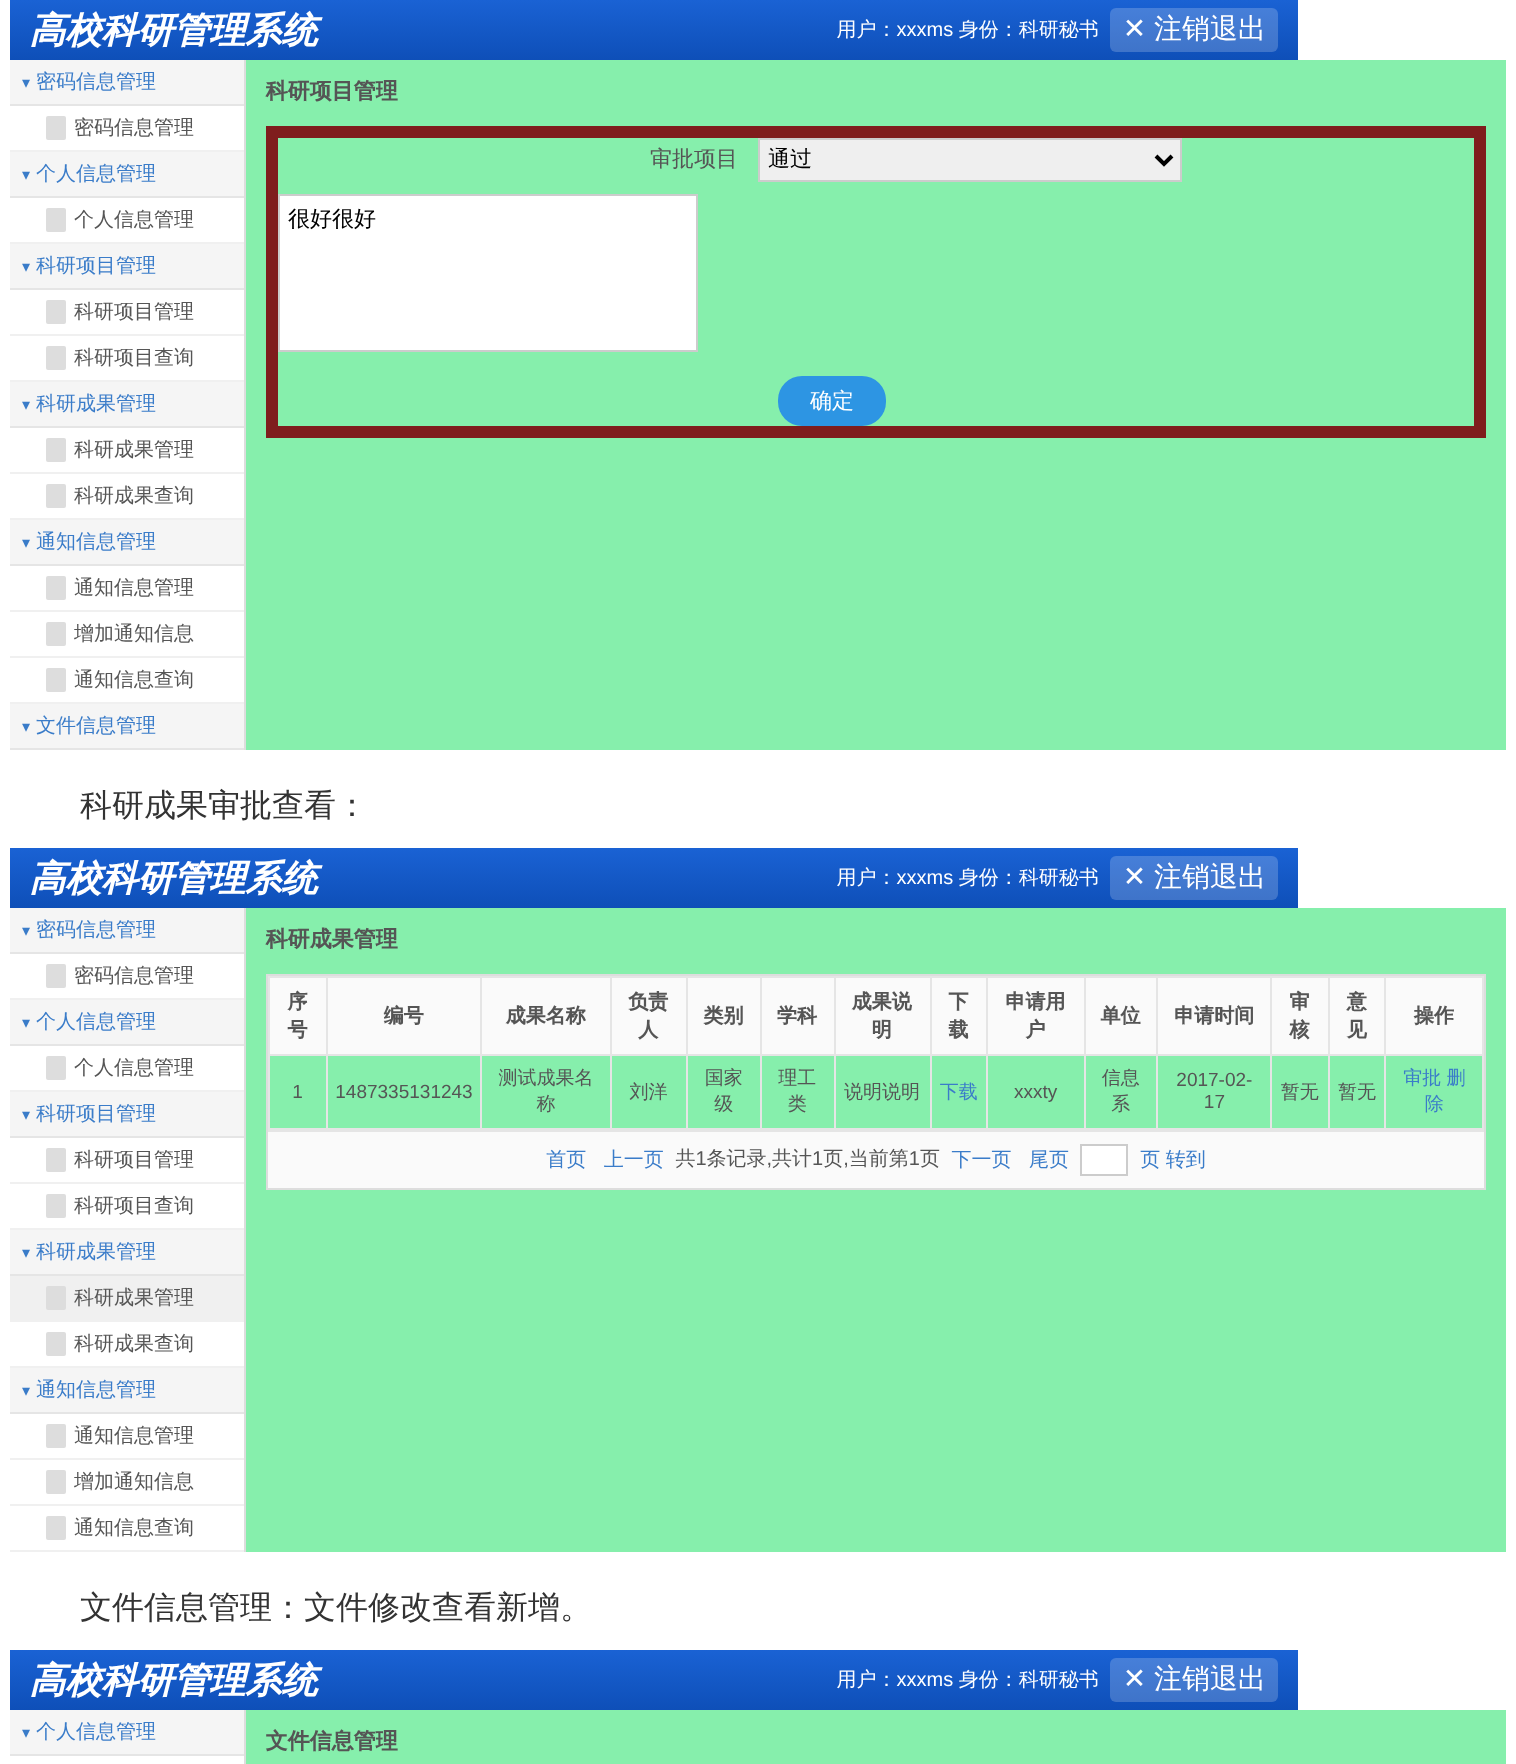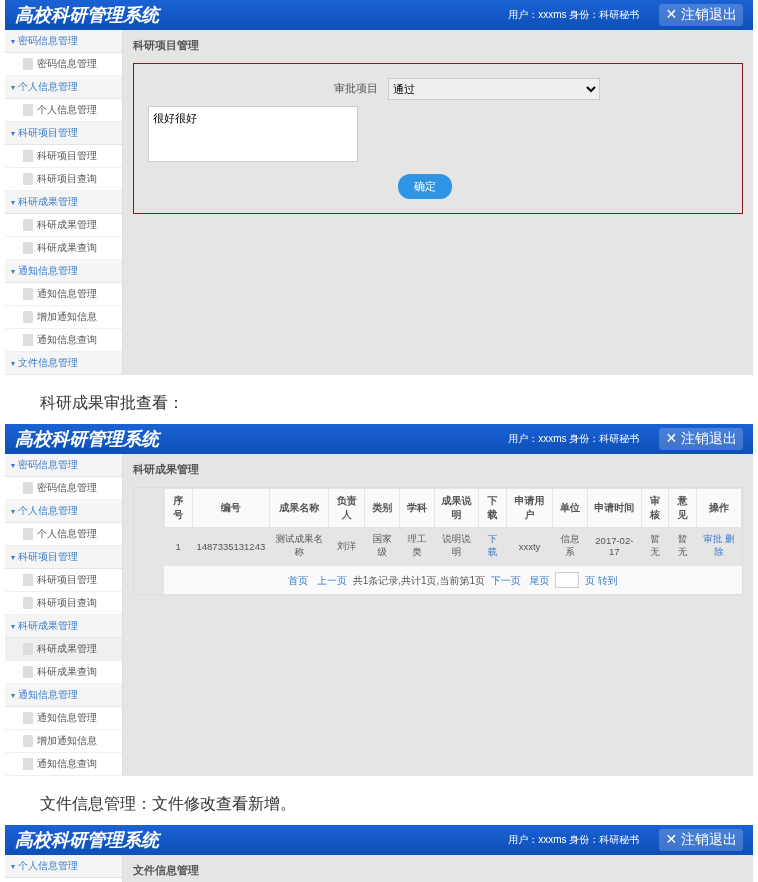--- a/index.html
+++ b/index.html
@@ -1,45 +1,45 @@
 <!DOCTYPE html>
 <html><head>
   <meta charset="utf-8">
   <style>
     * { margin: 0; padding: 0; box-sizing: border-box; }
     body { font-family: "Microsoft YaHei", Arial, sans-serif; font-size: 11px; background: #fff; width: 758px; }
     
     .screenshot { margin-bottom: 8px; }
     .section-title { font-size: 16px; color: #333; padding: 10px 0 10px 40px; }
     
-    .header-bar { background: linear-gradient(#1a62d4, #0e4fb8); color: #fff; height: 30px; display: flex; align-items: center; justify-content: space-between; padding: 0 10px; width: 748px; margin-left: 5px; }
+    .header-bar { background: linear-gradient(#1a62d4, #0e4fb8); color: #fff; height: 30px; display: flex; align-items: center; justify-content: space-between; padding: 0 10px; width: 644px; margin-left: 5px; }
     .system-title { font-size: 18px; font-weight: bold; font-style: italic; }
-    .header-right { display: flex; align-items: center; gap: 20px; font-size: 10px; }
+    .header-right { display: flex; align-items: center; gap: 6px; font-size: 10px; }
     .logout-btn { background: rgba(255,255,255,0.2); border: none; color: #fff; padding: 2px 6px; border-radius: 3px; font-size: 14px; cursor: pointer; }
     
-    .main-layout { display: flex; width: 748px; margin-left: 5px; background: #e5e5e5; }
+    .main-layout { display: flex; width: 748px; margin-left: 5px; background: #86efac; }
     .sidebar { width: 118px; border-right: 1px solid #ddd; background: #fff; }
     .nav-group { }
     .nav-header { background: #f5f5f5; color: #3a7cc9; font-size: 10px; padding: 4px 6px; border-bottom: 1px solid #e5e5e5; display: flex; align-items: center; cursor: pointer; }
     .nav-header::before { content: "▾"; font-size: 8px; margin-right: 3px; color: #3a7cc9; }
     .nav-item { padding: 4px 4px 4px 18px; font-size: 10px; color: #555; border-bottom: 1px solid #f0f0f0; cursor: pointer; display: flex; align-items: center; }
     .nav-item::before { content: ""; display: inline-block; width: 10px; height: 12px; background: #ddd; border-radius: 1px; margin-right: 4px; }
     .nav-item.active { background: #f0f0f0; }
     
     .content { flex: 1; padding: 8px 10px; }
     .content-title { font-size: 11px; color: #555; font-weight: bold; margin-bottom: 6px; padding-bottom: 4px; }
     
-    .form-panel { border: 1px solid #7f1d1d; padding: 14px; }
+    .form-panel { border: 6px solid #7f1d1d; }
     .form-row { display: flex; margin-bottom: 6px; align-items: flex-start; }
     .form-label { width: 240px; text-align: right; padding-right: 10px; font-size: 11px; color: #555; padding-top: 3px; }
     .form-select { width: 212px; font-size: 11px; height: 22px; border: 1px solid #ccc; }
-    .form-textarea { width: 210px; height: 56px; border: 1px solid #ccc; resize: none; font-size: 11px; padding: 4px; }
+    .form-textarea { width: 210px; height: 79px; border: 1px solid #ccc; resize: none; font-size: 11px; padding: 4px; }
     .submit-btn { background: #2d95e3; color: #fff; border: none; padding: 5px 16px; border-radius: 12px; font-size: 11px; cursor: pointer; margin-left: 250px; margin-top: 6px; }
     
-    .table-wrap { border: 1px solid #ddd; padding-left: 30px; }
+    .table-wrap { border: 1px solid #ddd; }
     .table { width: 100%; border-collapse: collapse; }
     .table th { background: #fafafa; border: 1px solid #e5e5e5; padding: 5px 4px; font-size: 10px; color: #555; font-weight: bold; text-align: center; }
     .table td { border: 1px solid #e5e5e5; padding: 5px 4px; font-size: 9.5px; color: #555; text-align: center; }
     .link { color: #3a7cc9; cursor: pointer; }
     
     .pagination { text-align: center; padding: 6px; font-size: 10px; color: #555; background: #fafafa; border-top: 1px solid #e5e5e5; }
     .pagination .link { margin: 0 3px; }
     .pagination input { width: 24px; height: 16px; border: 1px solid #ccc; text-align: center; font-size: 10px; }
   </style>
 </head>

